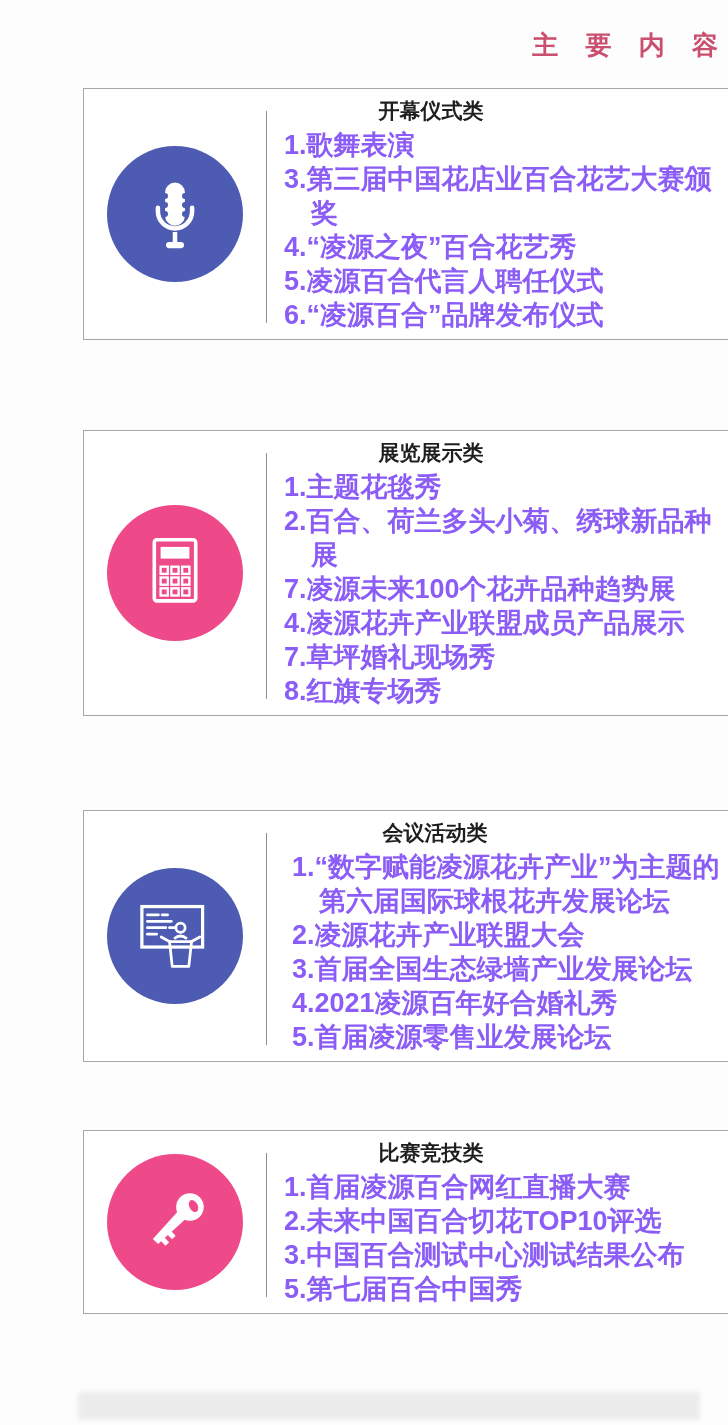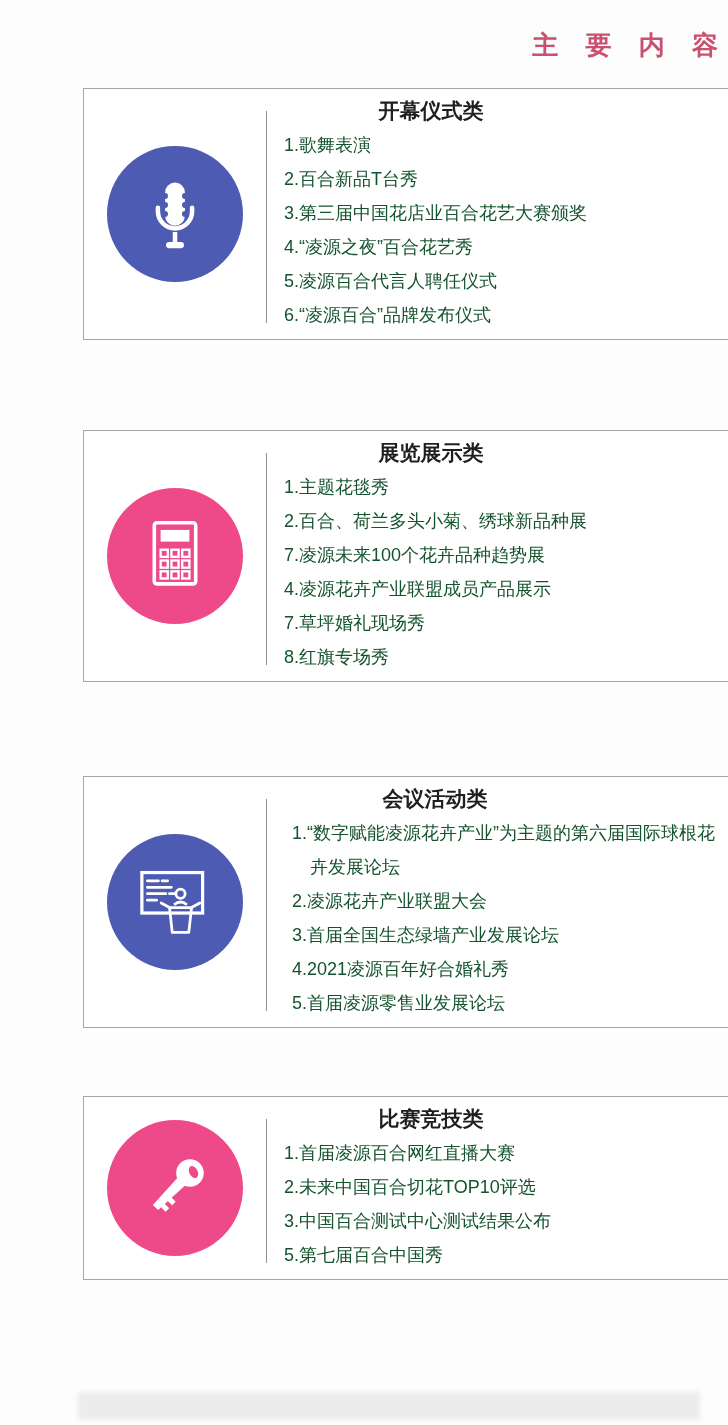--- a/index.html
+++ b/index.html
@@ -53,25 +53,26 @@
   .v-divider{
     position:absolute;
     left:182px;top:22px;bottom:16px;
     width:1px;background:#909090;
   }
   .box-items{
     margin-left:200px;
     margin-right:10px;
   }
   .item{
-    font-size:18px;
+    font-size:27px;
     line-height:34px;
-    color:#14532d;
+    color:#8b5cf6;
     padding-left:1em;
     text-indent:-1em;
+    font-weight:bold;
   }
   .bottom-shade{
     position:absolute;
     left:78px;top:1392px;
     width:622px;height:28px;
     background:#ececec;
     border-radius:3px;
     filter:blur(2px);
   }
 </style>
@@ -96,21 +97,20 @@
           <rect x="47.5" y="70" width="5" height="12" fill="#fff"></rect>
           <rect x="40" y="81" width="20" height="7" rx="3.5" fill="#fff"></rect>
         </svg>
       </span>
     </div>
   </div>
   <div class="v-divider"></div>
   <div class="box-title">开幕仪式类</div>
   <div class="box-items">
       <div class="item">1.歌舞表演</div>
-      <div class="item">2.百合新品T台秀</div>
       <div class="item">3.第三届中国花店业百合花艺大赛颁奖</div>
       <div class="item">4.“凌源之夜”百合花艺秀</div>
       <div class="item">5.凌源百合代言人聘任仪式</div>
       <div class="item">6.“凌源百合”品牌发布仪式</div>
     </div>
 </div>
 
 <div class="box box-2">
   <div class="icon-col">
     <div class="circle" style="background: rgb(238, 74, 138); color: rgb(238, 74, 138);">

